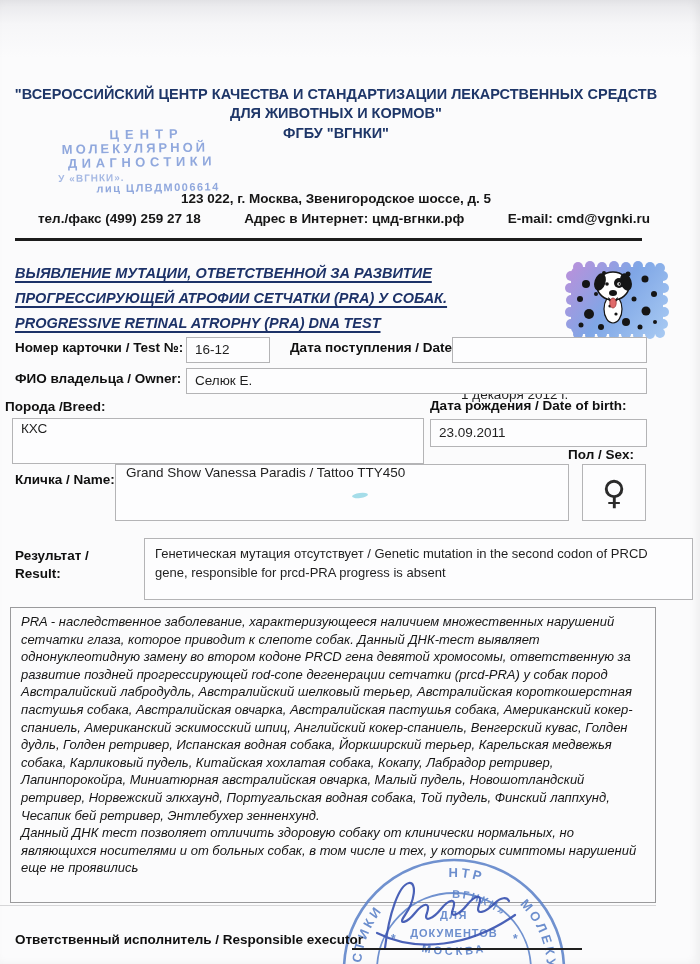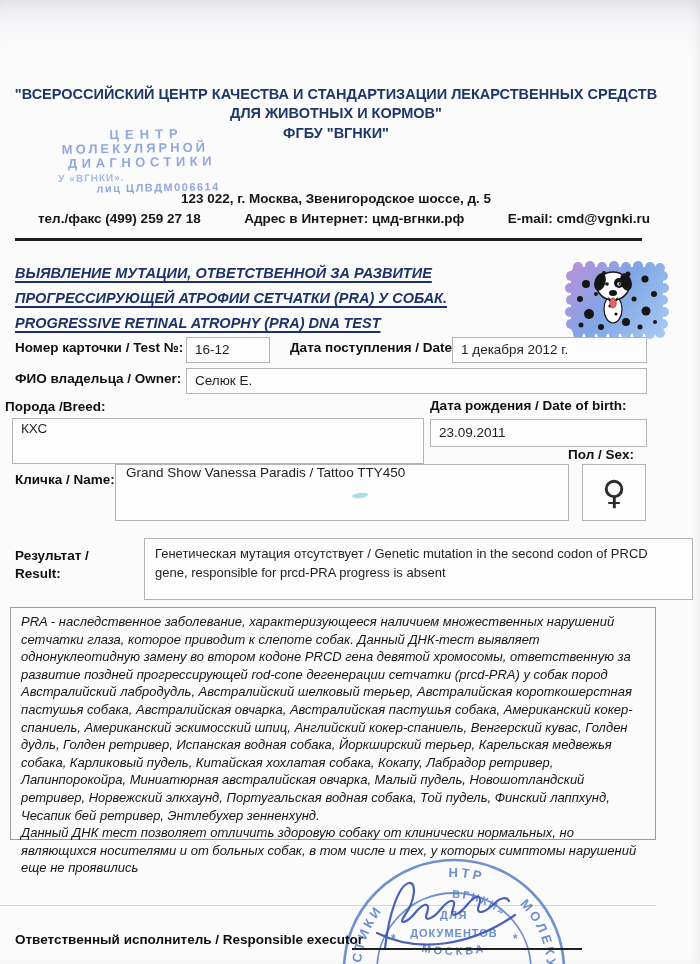--- a/index.html
+++ b/index.html
@@ -34,21 +34,21 @@
   
   .lab { position:absolute; font-weight:bold; font-size:13.5px; color:#101010; white-space:nowrap; }
   .box { position:absolute; border:1px solid #b4b4b6; background:#fdfdfe; font-size:13.5px; color:#1f1f1f; }
   .box .v { padding:2px 8px; display:block; }
   .vcenter { line-height:24px; }
   .sex-box { display:flex; align-items:center; justify-content:center; }
   .sex-sym { font-family:"DejaVu Sans",sans-serif; font-size:33px; font-weight:400; color:#2b2b2b; line-height:1; }
   .result-box { line-height:19px; font-size:13px; }
   .result-box .v{ padding:5px 10px; }
   
-  .info-box { left:10px; top:607px; width:646px; height:233px; border:1px solid #9a9a9c; background:transparent;
+  .info-box { left:10px; top:607px; width:646px; height:296px; border:1px solid #9a9a9c; background:transparent;
               font-style:italic; font-size:13px; line-height:17.6px; color:#161616; padding:5px 10px; box-sizing:border-box; }
   .info-box p { margin:0; }
   
   .scan-line { left:0; top:905px; width:656px; height:1px; background:#d6d6d8; }
   .executor { left:15px; top:932px; font-weight:bold; font-size:13.5px; color:#101010; z-index:4;text-align:center; }
   .sign-line { left:352px; top:948px; width:230px; height:0; border-top:2px solid #1f1f1f; z-index:4; }
   .round-stamp { left:337px; top:853px; z-index:3; }
   .smudge { left:352px; top:493px; width:16px; height:5px; background:#8fd4e4; border-radius:50%; opacity:.8; transform:rotate(-8deg); }
 </style>
 </head>
@@ -153,21 +153,21 @@
       </g>
     </svg>
   </div>
 
   <div class="lab" style="left:15px;top:340px;">Номер карточки / Test №:</div>
   <div class="box vcenter" style="left:186px;top:337px;width:82px;height:24px;">
     <span class="v" style="padding:0 8px;">16-12</span>
   </div>
   <div class="lab" style="left:290px;top:340px;">Дата поступления / Date:</div>
   <div class="box vcenter" style="left:452px;top:337px;width:193px;height:24px;">
-    <span class="v" style="padding:0 8px;">1 декабря 2012 г.</span>
+    <span class="v" style="padding:0 8px;margin-top:45px;">1 декабря 2012 г.</span>
   </div>
 
   <div class="lab" style="left:15px;top:371px;">ФИО владельца / Owner:</div>
   <div class="box vcenter" style="left:186px;top:368px;width:459px;height:24px;">
     <span class="v" style="padding:0 8px;">Селюк Е.</span>
   </div>
 
   <div class="lab" style="left:5px;top:399px;text-align:center;">Порода /Breed:</div>
   <div class="lab" style="left:430px;top:398px;">Дата рождения / Date of birth:</div>
   <div class="box" style="left:12px;top:418px;width:410px;height:44px;">

